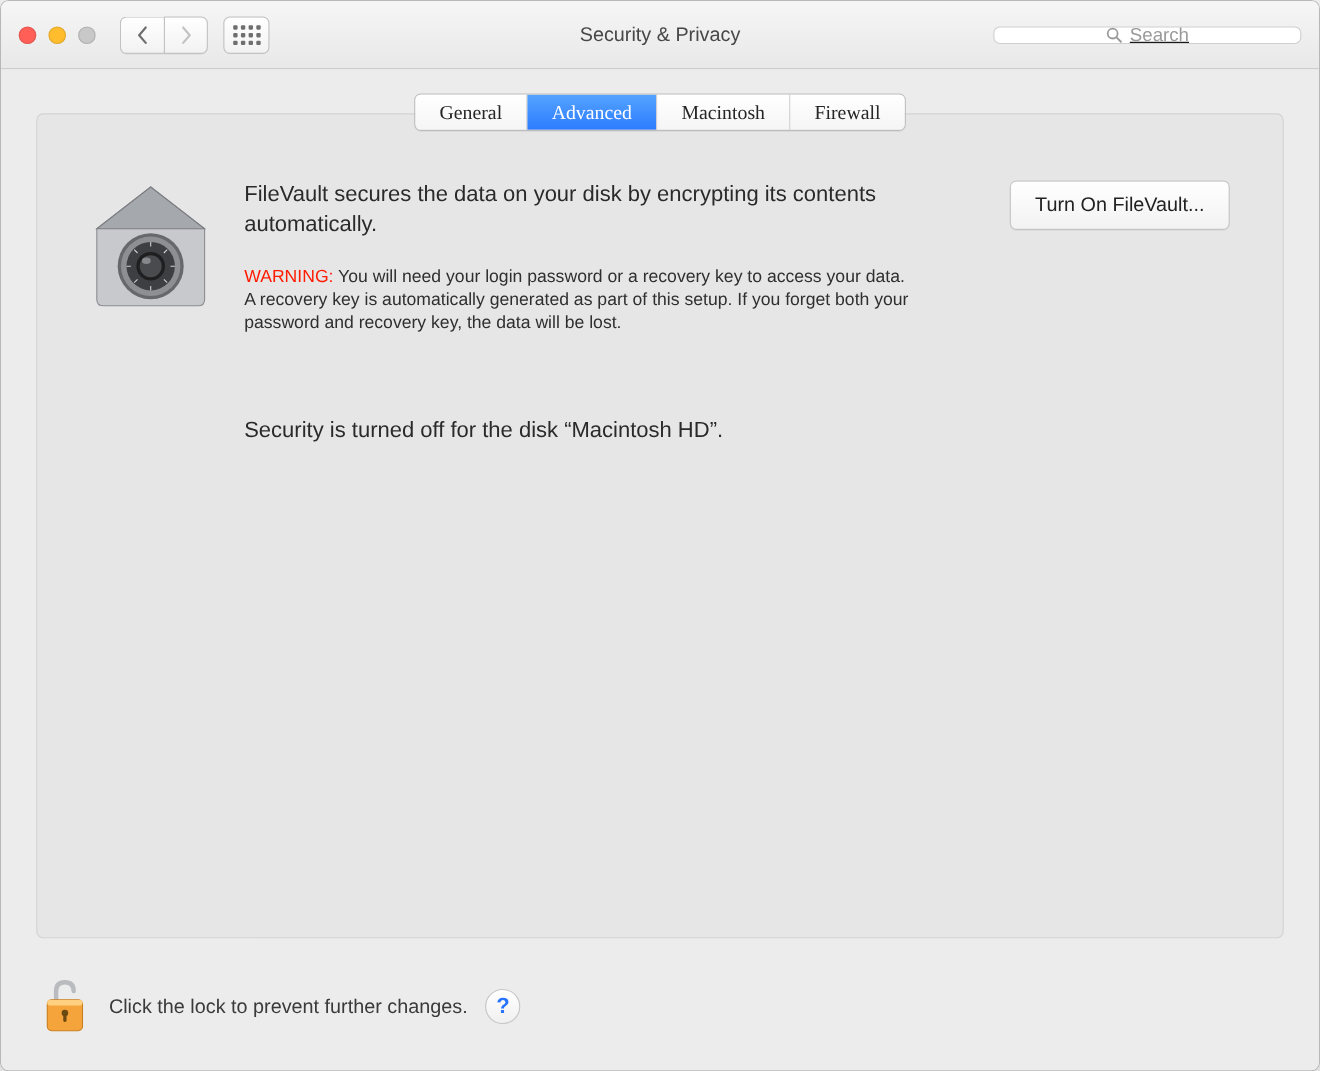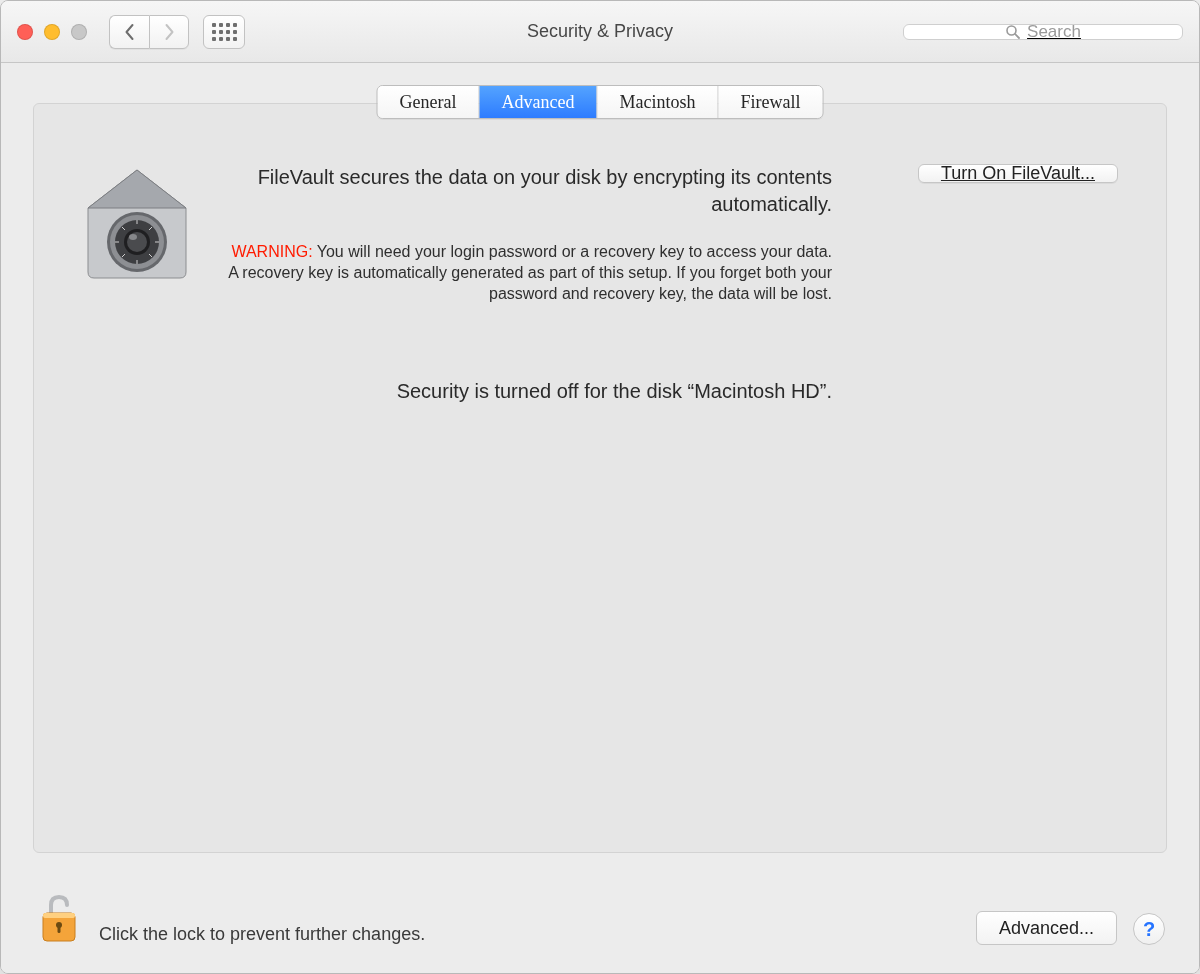--- a/index.html
+++ b/index.html
@@ -141,21 +141,20 @@
     left: 32px; right: 32px;
     bottom: 120px;
     background: #e6e6e6;
     border: 1px solid #d3d3d3;
     border-radius: 6px;
     padding: 60px 48px 40px 48px;
   }
   .panel-inner {
     display: flex;
     gap: 30px;
-    text-align: right;
   }
   .fv-icon {
     flex: 0 0 110px;
     display: flex;
     justify-content: center;
   }
   .fv-icon svg { width: 110px; height: 120px; }
   .fv-text {
     flex: 1 1 auto;
     max-width: 610px;
@@ -177,40 +176,39 @@
   }
   .fv-status {
     margin-top: 76px;
     font-size: 20px;
     color: #2a2a2a;
   }
   .turn-on-btn {
     position: absolute;
     top: 60px;
     right: 48px;
-    height: 19px;
+    height: 45px;
     padding: 0 22px;
     background: linear-gradient(to bottom,#ffffff,#f2f2f2);
     border: 1px solid #c6c6c6;
     border-radius: 6px;
     font-size: 18px;
     color: #222;
     display: flex; align-items: center;
     box-shadow: 0 1px 0 rgba(0,0,0,0.05);
-    text-decoration: underline;
   }
 
   
   .footer {
     position: absolute;
-    left: 32px; right: 34px;
+    left: 32px; right: 44px;
     bottom: 28px;
     height: 60px;
     display: flex;
-    align-items: flex-end;
+    align-items: center;
   }
   .lock-icon { width: 52px; height: 52px; margin-right: 14px; display:flex; align-items:center; justify-content:center;}
   .lock-icon svg { width: 48px; height: 52px; }
   .lock-text {
     font-size: 18px;
     color: #3a3a3a;
   }
   .advanced-btn {
     margin-left: auto;
     height: 34px;
@@ -344,18 +342,17 @@
 
           <rect x="8" y="20" width="32" height="28" rx="4" fill="#f4a43a" stroke="#c97f1e" stroke-width="1"></rect>
           <rect x="8" y="20" width="32" height="5" rx="2" fill="#ffd080"></rect>
 
           <circle cx="24" cy="32" r="3" fill="#6b4a12"></circle>
           <rect x="22.5" y="32" width="3" height="8" rx="1.5" fill="#6b4a12"></rect>
         </svg>
       </div>
       <div class="lock-text">Click the lock to prevent further changes.</div>
 
-      <div class="advanced-btn">Advanced...</div>
       <div class="help-btn">?</div>
     </div>
 
   </div>
 </div>
 
 </body></html>

